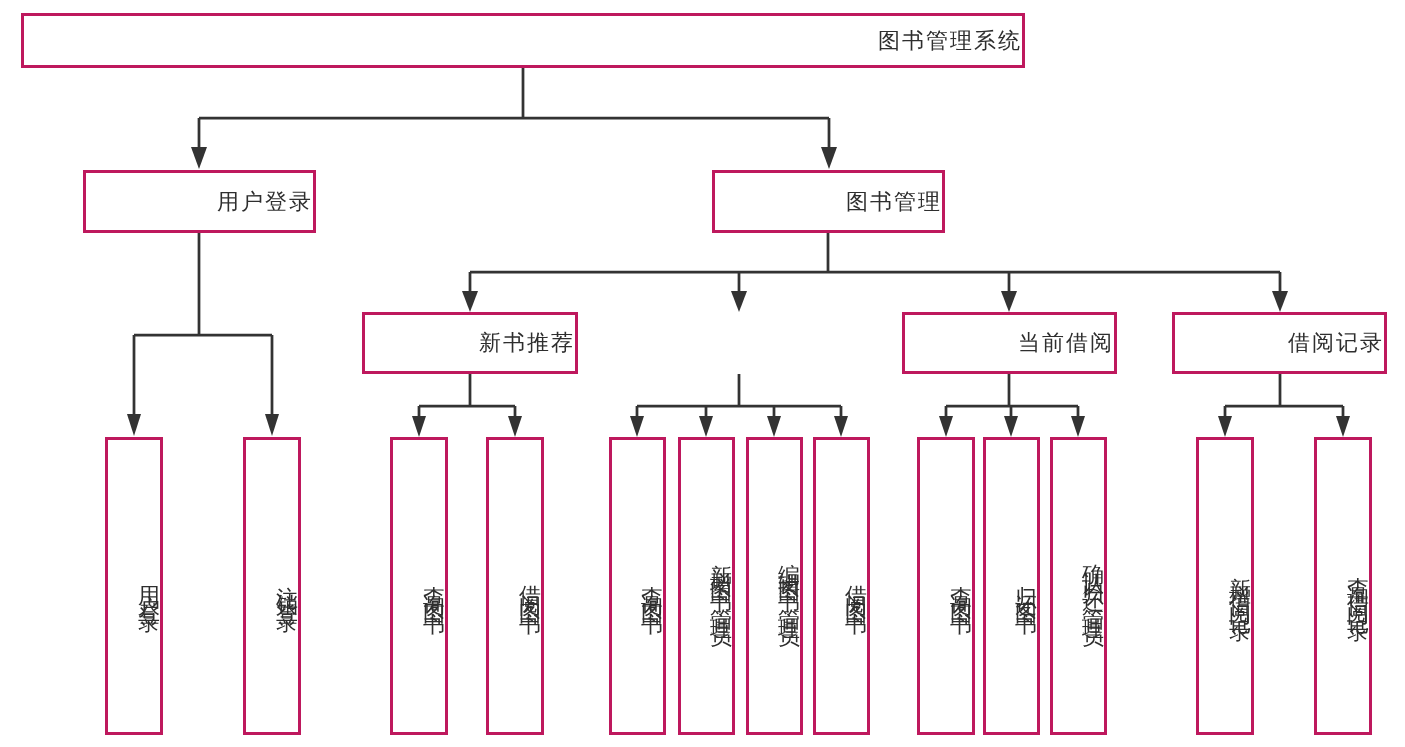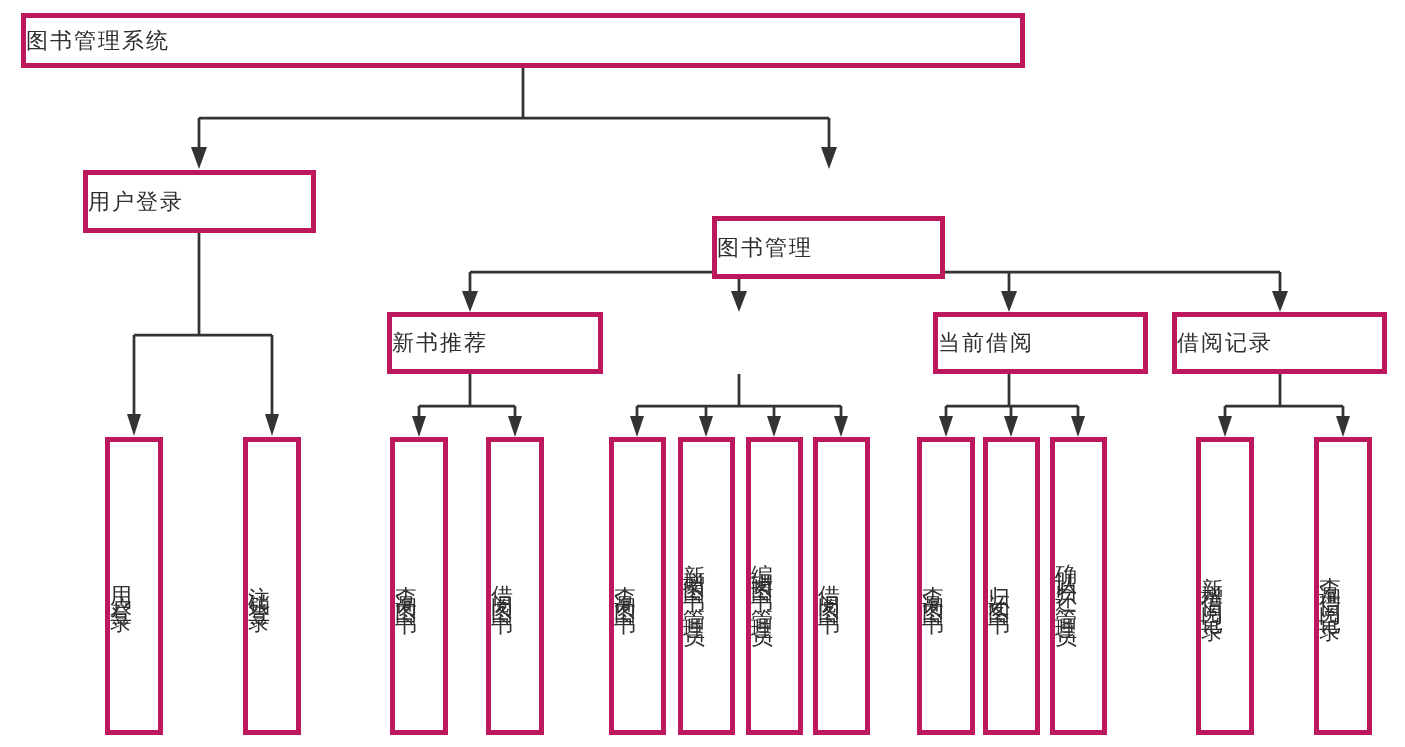--- a/index.html
+++ b/index.html
@@ -4,22 +4,22 @@
 <style>
   html,body{margin:0;padding:0;background:#ffffff;}
   .stage{
     position:relative;width:1405px;height:747px;background:#ffffff;
     font-family:"Liberation Sans",sans-serif;color:#2e2e2e;overflow:hidden;
   }
   svg.wires{position:absolute;left:0;top:0;width:1405px;height:747px;}
   svg.wires path{stroke:#333333;stroke-width:2.75;fill:none;}
   svg.wires polygon{fill:#333333;stroke:none;}
   .box{
-    position:absolute;background:#ffffff;border:5px solid #be185d;
-    box-sizing:border-box;display:flex;align-items:center;justify-content:flex-start;
+    position:absolute;background:#ffffff;border:3px solid #be185d;
+    box-sizing:border-box;display:flex;align-items:center;justify-content:flex-end;
     text-align:center;
   }
   .hlabel{font-size:22px;letter-spacing:2px;color:#2e2e2e;}
   .leaf span{
     writing-mode:vertical-rl;text-orientation:mixed;
     font-size:22px;letter-spacing:9px;color:#2e2e2e;line-height:1;
   }
   .watermark{
     position:absolute;right:8px;bottom:4px;
     font-size:21px;letter-spacing:0.5px;color:#bcbcbc;
@@ -106,28 +106,28 @@
     </g>
   </svg>
 
   <div class="box" style="left:21px;top:13px;width:1004px;height:55px;">
     <span class="hlabel">图书管理系统</span>
   </div>
 
   <div class="box" style="left:83px;top:170px;width:233px;height:63px;">
     <span class="hlabel">用户登录</span>
   </div>
-  <div class="box" style="left:712px;top:170px;width:233px;height:63px;margin-top:46px;">
+  <div class="box" style="left:712px;top:170px;width:233px;height:63px;">
     <span class="hlabel">图书管理</span>
   </div>
 
-  <div class="box" style="left:362px;top:312px;width:216px;height:62px;margin-left:25px;">
+  <div class="box" style="left:362px;top:312px;width:216px;height:62px;">
     <span class="hlabel">新书推荐</span>
   </div>
-  <div class="box" style="left:902px;top:312px;width:215px;height:62px;margin-left:31px;">
+  <div class="box" style="left:902px;top:312px;width:215px;height:62px;">
     <span class="hlabel">当前借阅</span>
   </div>
   <div class="box" style="left:1172px;top:312px;width:215px;height:62px;">
     <span class="hlabel">借阅记录</span>
   </div>
 
   <div class="box leaf" style="left:105px;top:437px;width:58px;height:298px;">
     <span>用户登录</span>
   </div>
   <div class="box leaf" style="left:243px;top:437px;width:58px;height:298px;">

